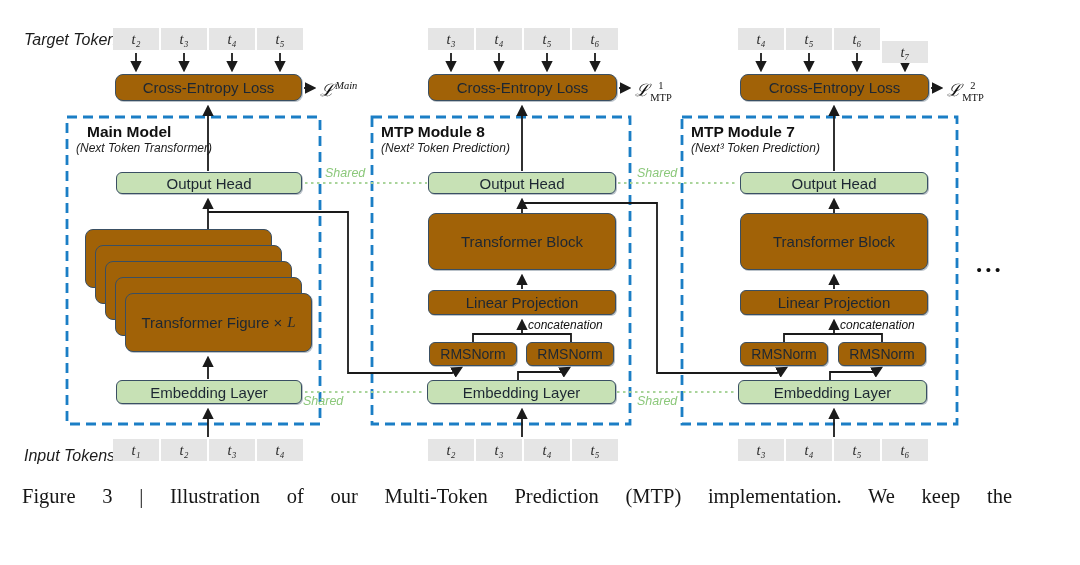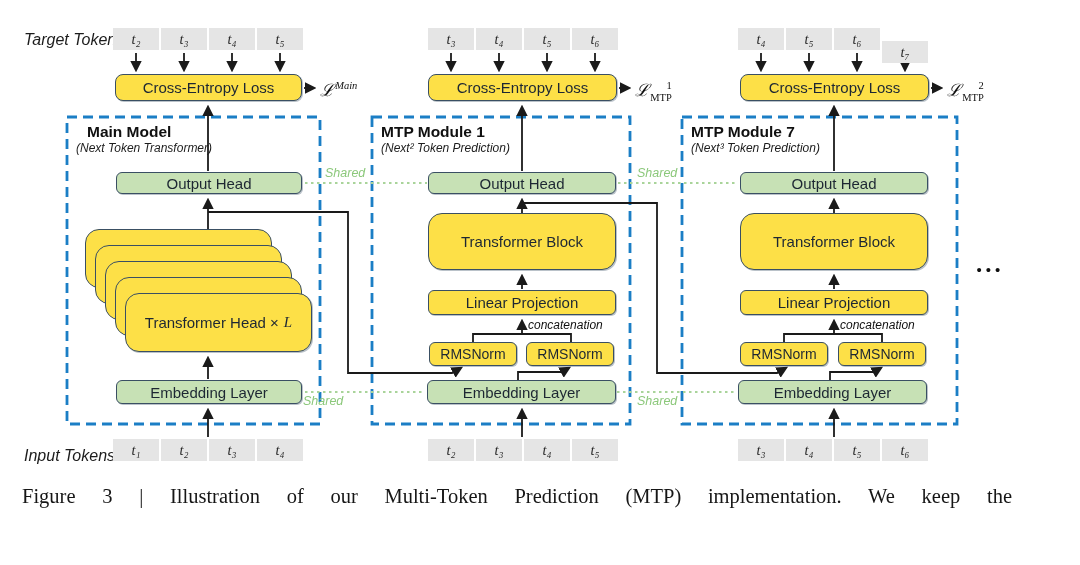--- a/index.html
+++ b/index.html
@@ -5,42 +5,42 @@
   html,body { margin:0; padding:0; background:#ffffff; }
   .figure-canvas {
     position:relative; width:1080px; height:565px; background:#ffffff;
     font-family:"Liberation Sans", sans-serif; overflow:hidden;
   }
   svg.connector-layer { position:absolute; left:0; top:0; width:1080px; height:565px; }
 
   .box {
     position:absolute; box-sizing:border-box;
     display:flex; align-items:center; justify-content:center;
-    border:1.6px solid #3A4F63; background:#fde047; color:#1d2733;
+    border:1.6px solid #3A4F63; background:#a16207; color:#1d2733;
     font-size:15px; border-radius:6px; white-space:nowrap;
   }
   .green { background:#C7E1B5; }
   .r8 { border-radius:8px; }
-  .r14 { border-radius:14px; }
+  .r14 { border-radius:8px; }
   .shadowed { box-shadow:1px 1px 0 0 rgba(58,79,99,.35); }
 
   .token {
     position:absolute; width:46px; height:22px; background:#e5e5e5;
     display:flex; align-items:center; justify-content:center;
     font:italic 14.5px "Liberation Serif", serif; color:#2b2b2b;
   }
   .hdr  { position:absolute; font-weight:bold; font-size:15.5px; color:#101010; }
   .subhdr { position:absolute; font-style:italic; font-size:12px; color:#1c1c1c; }
   .sidelabel { position:absolute; font-style:italic; font-size:16px; color:#1c1c1c;text-align:center; }
   .shared { position:absolute; font-style:italic; font-size:12.5px; color:#8CC87B; }
   .concat { position:absolute; font-style:italic; font-size:12px; color:#101010; }
 
   .loss { position:absolute; display:flex; align-items:flex-start;
           font:italic 17px "Liberation Serif", serif; color:#101010; }
-  .loss .stack { display:inline-flex; flex-direction:column; align-items:flex-end;
+  .loss .stack { display:inline-flex; flex-direction:column; align-items:center;
                  font-style:normal; font-size:10.5px; line-height:1.15; margin:2px 0 0 1px; }
   .loss .stack .it { font-style:italic; }
 
   .tvar { margin-left:5px; font:italic 15px "Liberation Serif", serif; }
 
   .ellipsis { position:absolute; font:bold 25px "Liberation Serif", serif;
               letter-spacing:3px; color:#101010; }
 
   .caption { position:absolute; left:22px; top:483px; width:990px;
              font:20.5px "Liberation Serif", serif; color:#161616; line-height:27px; }
@@ -142,21 +142,21 @@
   <div class="hdr" style="left:87px; top:123px;">Main Model</div>
   <div class="subhdr" style="left:76px; top:141px;">(Next Token Transformer)</div>
 
   <div class="box green shadowed" style="left:116px; top:172px; width:186px; height:22px;">Output Head</div>
 
   <div class="box r14" style="left:85px;  top:229px; width:187px; height:59px;"></div>
   <div class="box r14" style="left:95px;  top:245px; width:187px; height:59px;"></div>
   <div class="box r14" style="left:105px; top:261px; width:187px; height:59px;"></div>
   <div class="box r14" style="left:115px; top:277px; width:187px; height:59px;"></div>
   <div class="box r14 shadowed" style="left:125px; top:293px; width:187px; height:59px;">
-    <span>Transformer Head ×</span>
+    <span>Transformer Figure ×</span>
     <span class="tvar">L</span>
   </div>
 
   <div class="box green shadowed" style="left:116px; top:380px; width:186px; height:24px;">Embedding Layer</div>
 
   <div class="token" style="left:113px; top:439px;">t₁</div>
   <div class="token" style="left:161px; top:439px;">t₂</div>
   <div class="token" style="left:209px; top:439px;">t₃</div>
   <div class="token" style="left:257px; top:439px;">t₄</div>
 
@@ -173,21 +173,21 @@
   <div class="box r8 shadowed" style="left:428px; top:74px; width:189px; height:27px;">Cross-Entropy Loss</div>
 
   <div class="loss" style="left:635px; top:78px;">
     <span>ℒ</span>
     <span class="stack">
       <span>1</span>
       <span>MTP</span>
     </span>
   </div>
 
-  <div class="hdr" style="left:381px; top:123px;">MTP Module 1</div>
+  <div class="hdr" style="left:381px; top:123px;">MTP Module 8</div>
   <div class="subhdr" style="left:381px; top:141px;">(Next² Token Prediction)</div>
 
   <div class="box green shadowed" style="left:428px; top:172px; width:188px; height:22px;">Output Head</div>
   <div class="box r14 shadowed" style="left:428px; top:213px; width:188px; height:57px;">Transformer Block</div>
   <div class="box shadowed" style="left:428px; top:290px; width:188px; height:25px;">Linear Projection</div>
 
   <div class="concat" style="left:528px; top:318px;">concatenation</div>
 
   <div class="box shadowed" style="left:429px; top:342px; width:88px; height:24px; font-size:14px;">RMSNorm</div>
   <div class="box shadowed" style="left:526px; top:342px; width:88px; height:24px; font-size:14px;">RMSNorm</div>

